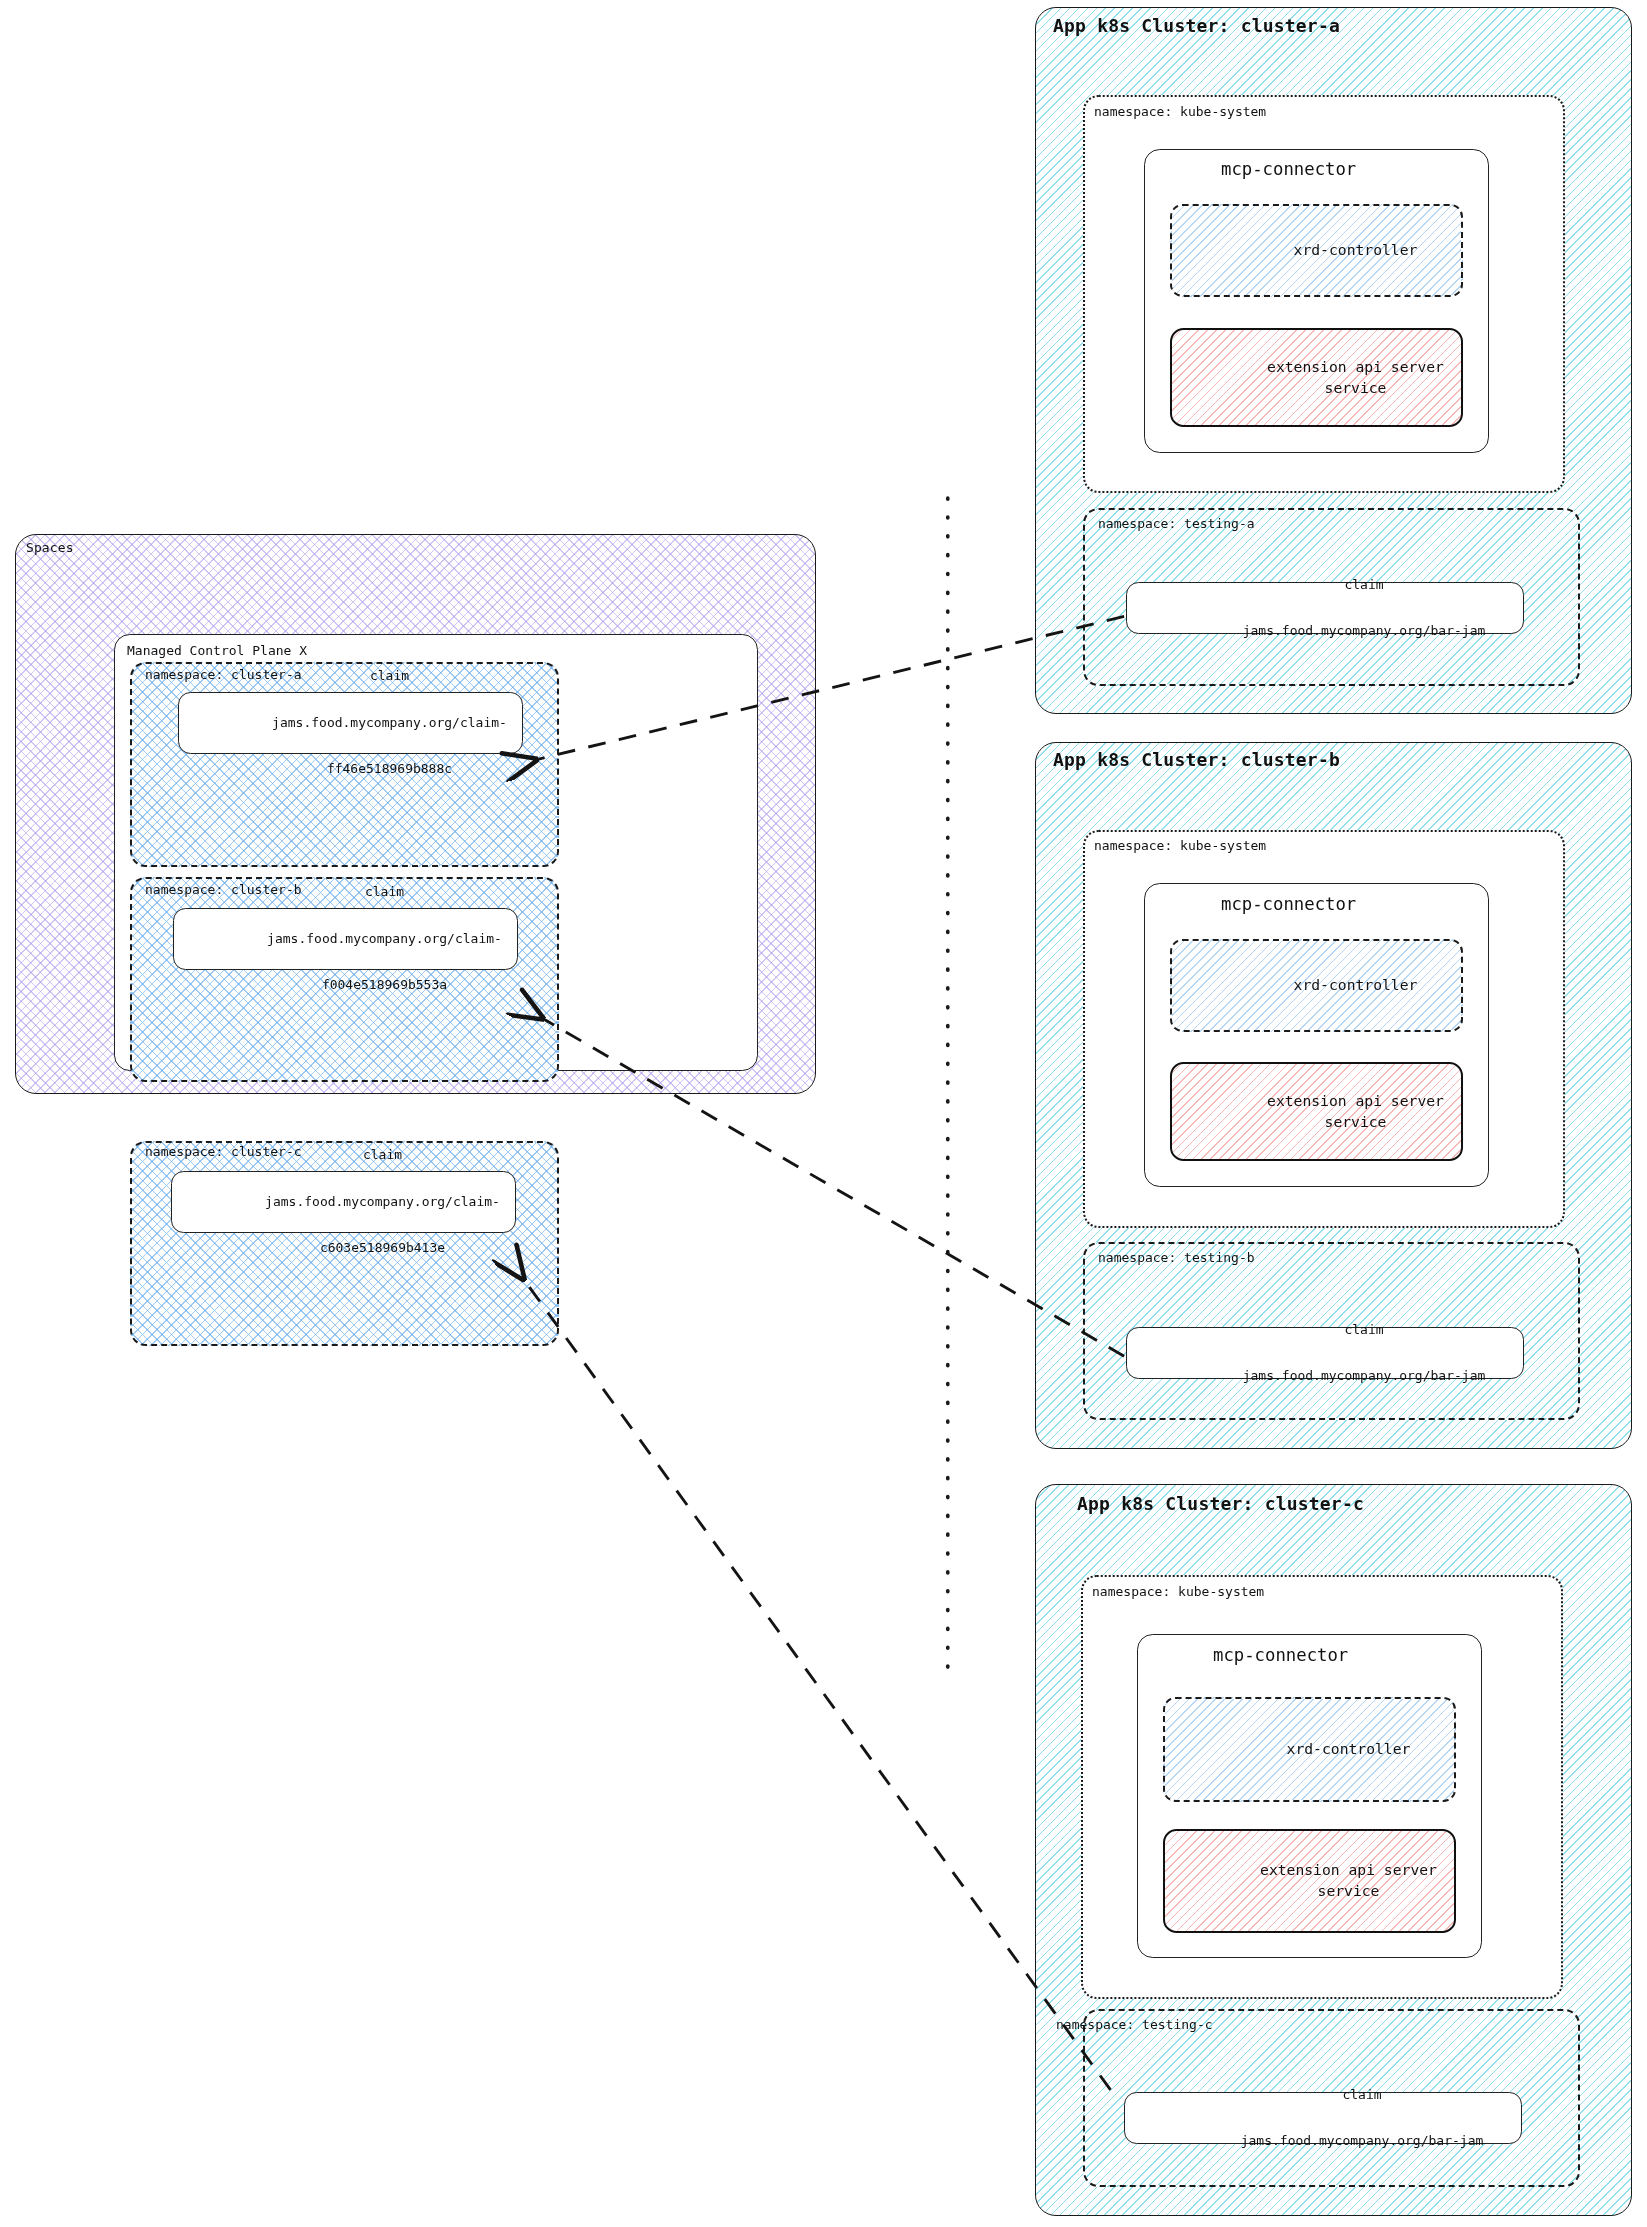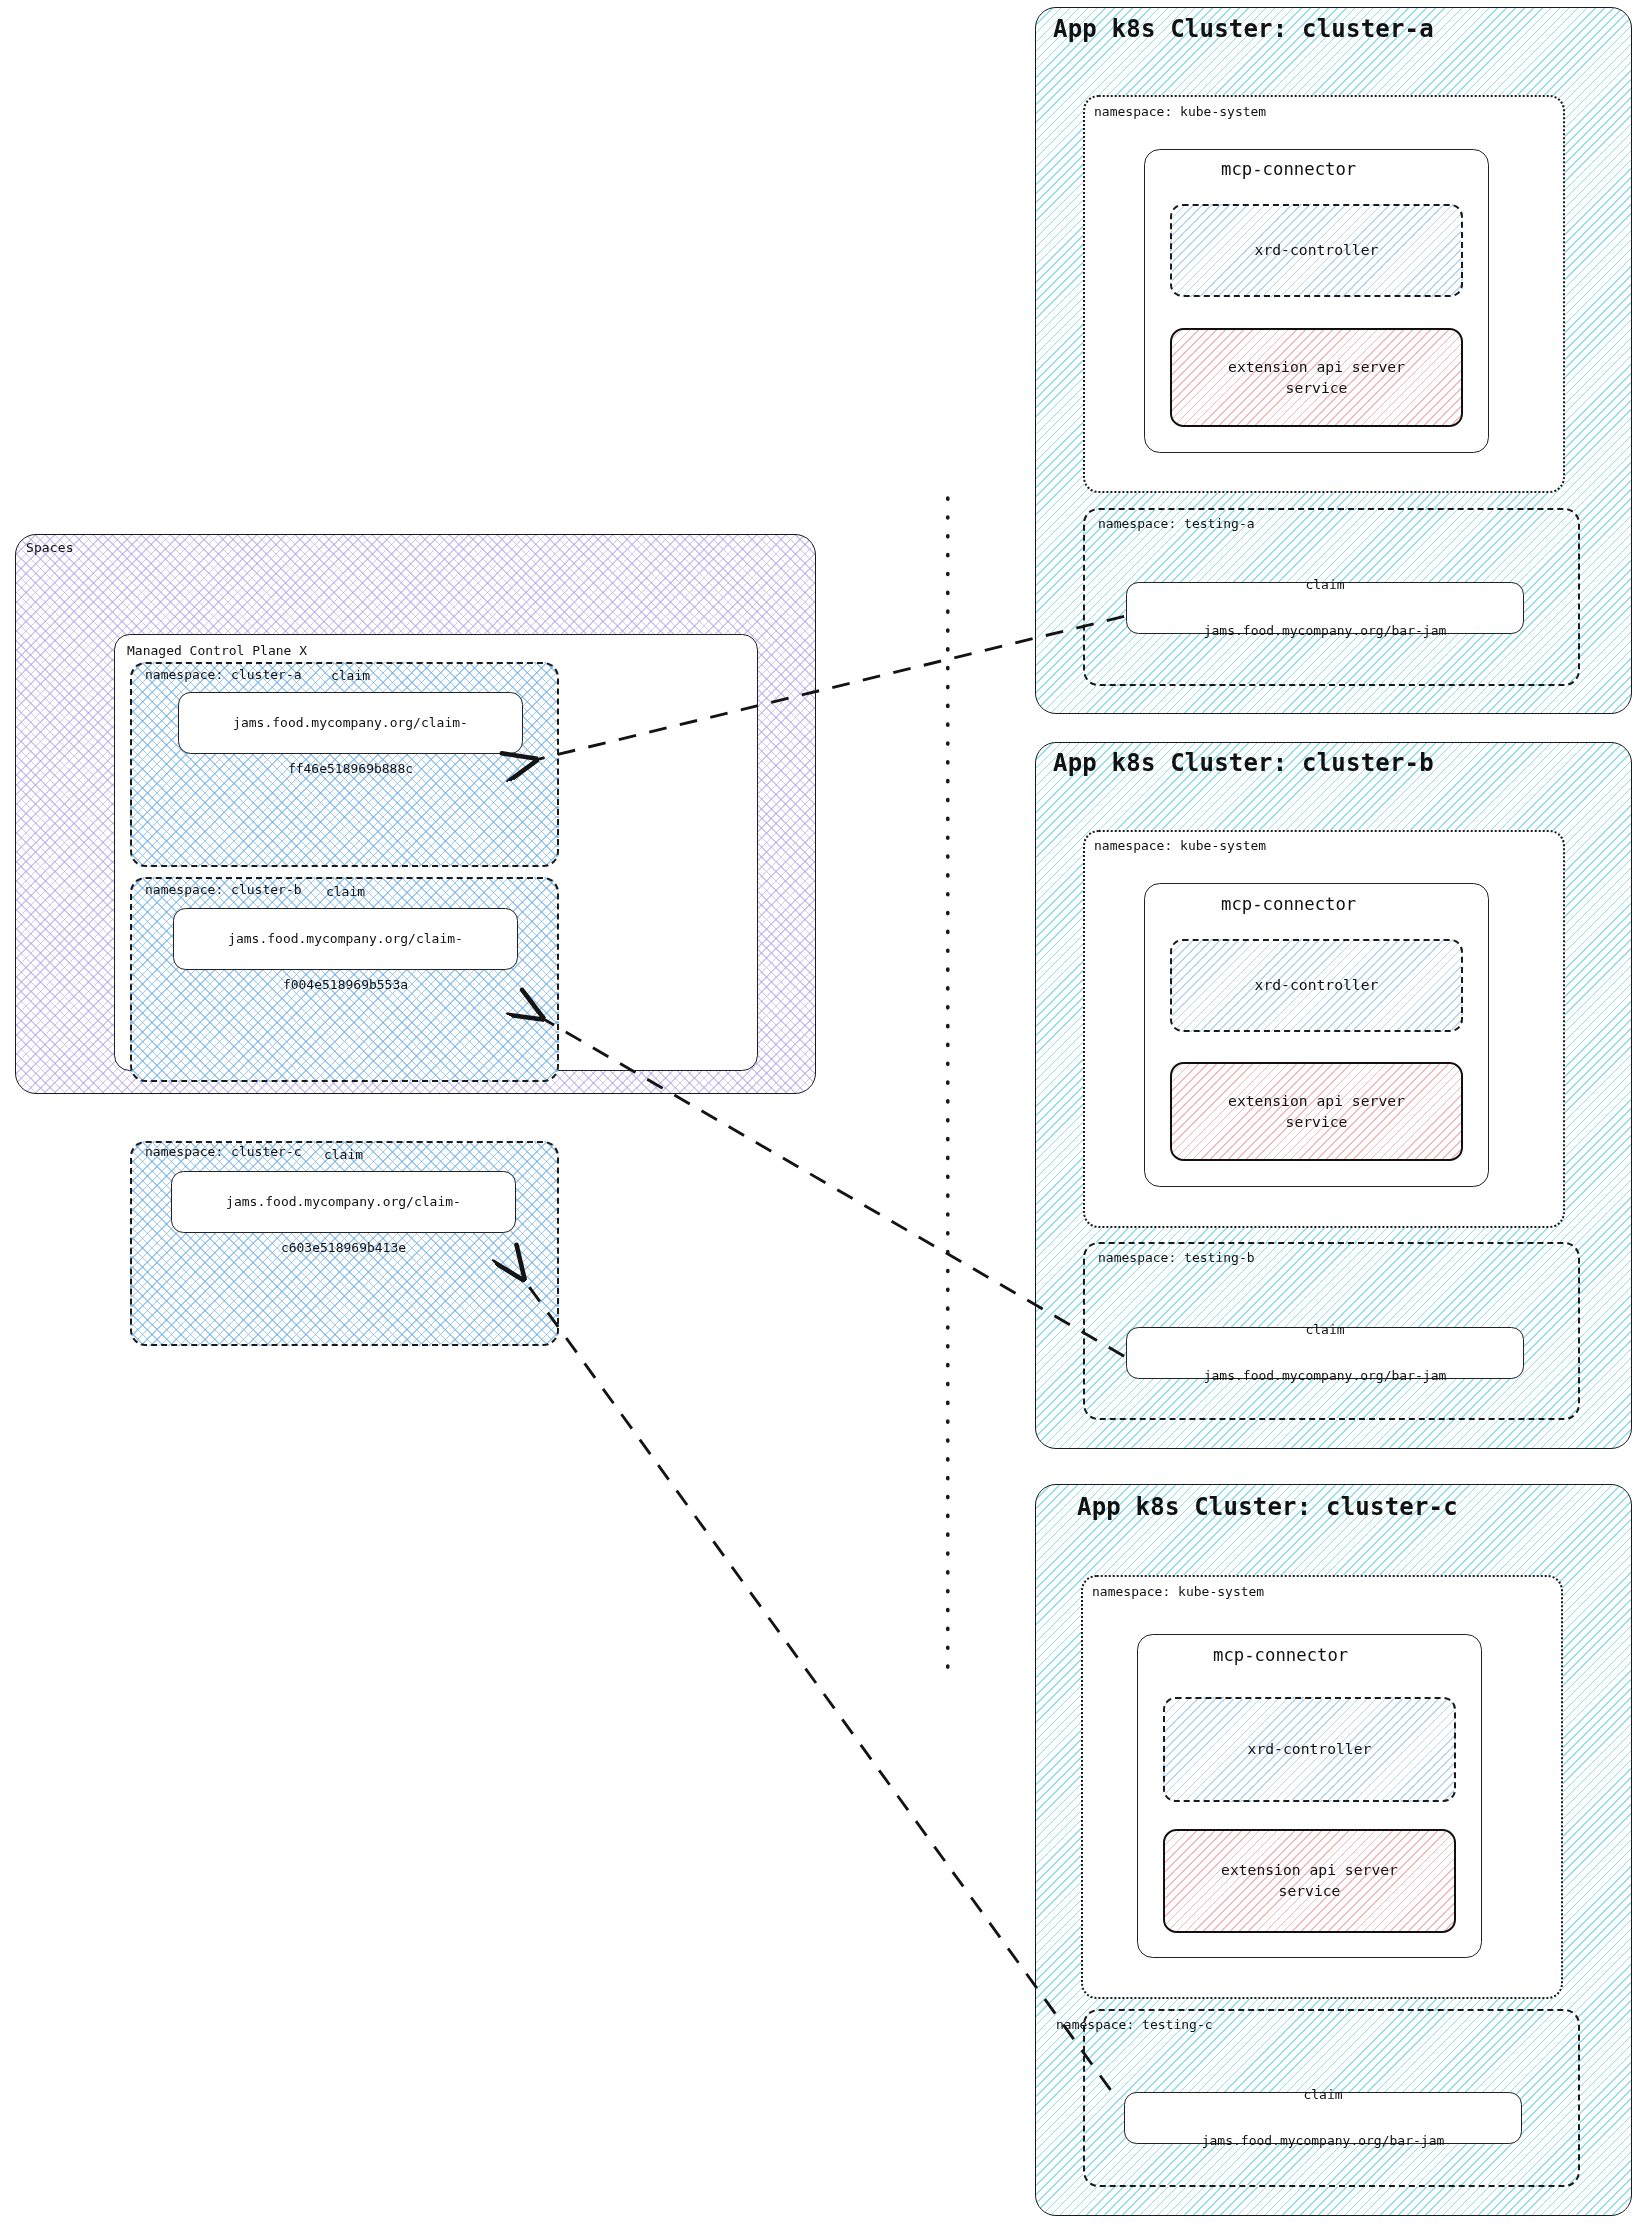--- a/index.html
+++ b/index.html
@@ -35,20 +35,21 @@
   }
   .ctr{
     position:absolute;
     display:flex;
     align-items:center;
     justify-content:center;
     text-align:center;
     box-sizing:border-box;
     white-space:pre;
     line-height:1.42;
+    margin-left:39px;
   }
   
   .fill-purple{
     background-color:#ffffff;
     background-image:
       repeating-linear-gradient(45deg, rgba(170,150,235,.55) 0 1.2px, rgba(0,0,0,0) 1.2px 6.8px),
       repeating-linear-gradient(-45deg, rgba(170,150,235,.55) 0 1.2px, rgba(0,0,0,0) 1.2px 6.8px);
   }
   .fill-cyan-diag{
     background-color:#ffffff;
@@ -72,21 +73,21 @@
       repeating-linear-gradient(-45deg, rgba(242,140,140,.62) 0 1.2px, rgba(0,0,0,0) 1.2px 6.3px);
   }
   .fill-white{ background:#ffffff; }
   
   .bd-solid{ border:1.8px solid #1a1a1a; }
   .bd-solid-thin{ border:1.4px solid #222222; }
   .bd-dashed{ border:2.1px dashed #1a1a1a; }
   .bd-dotted{ border:2.1px dotted #1a1a1a; }
   .bd-thick{ border:2.6px solid #101010; }
   
-  .t-cluster{ font-size:24px; font-weight:700; letter-spacing:0.2px; }
+  .t-cluster{ font-size:18px; font-weight:700; letter-spacing:0.2px; }
   .t-spaces { font-size:13px; font-weight:400; letter-spacing:0.1px; }
   .t-mcp    { font-size:17.3px; font-weight:400; }
   .t-ns     { font-size:13px; font-weight:400; }
   .t-node   { font-size:14.7px; font-weight:400; }
   .t-claim  { font-size:13px; font-weight:400;gap:28px; }
 </style>
 </head>
 <body>
 
 <div id="canvas">

